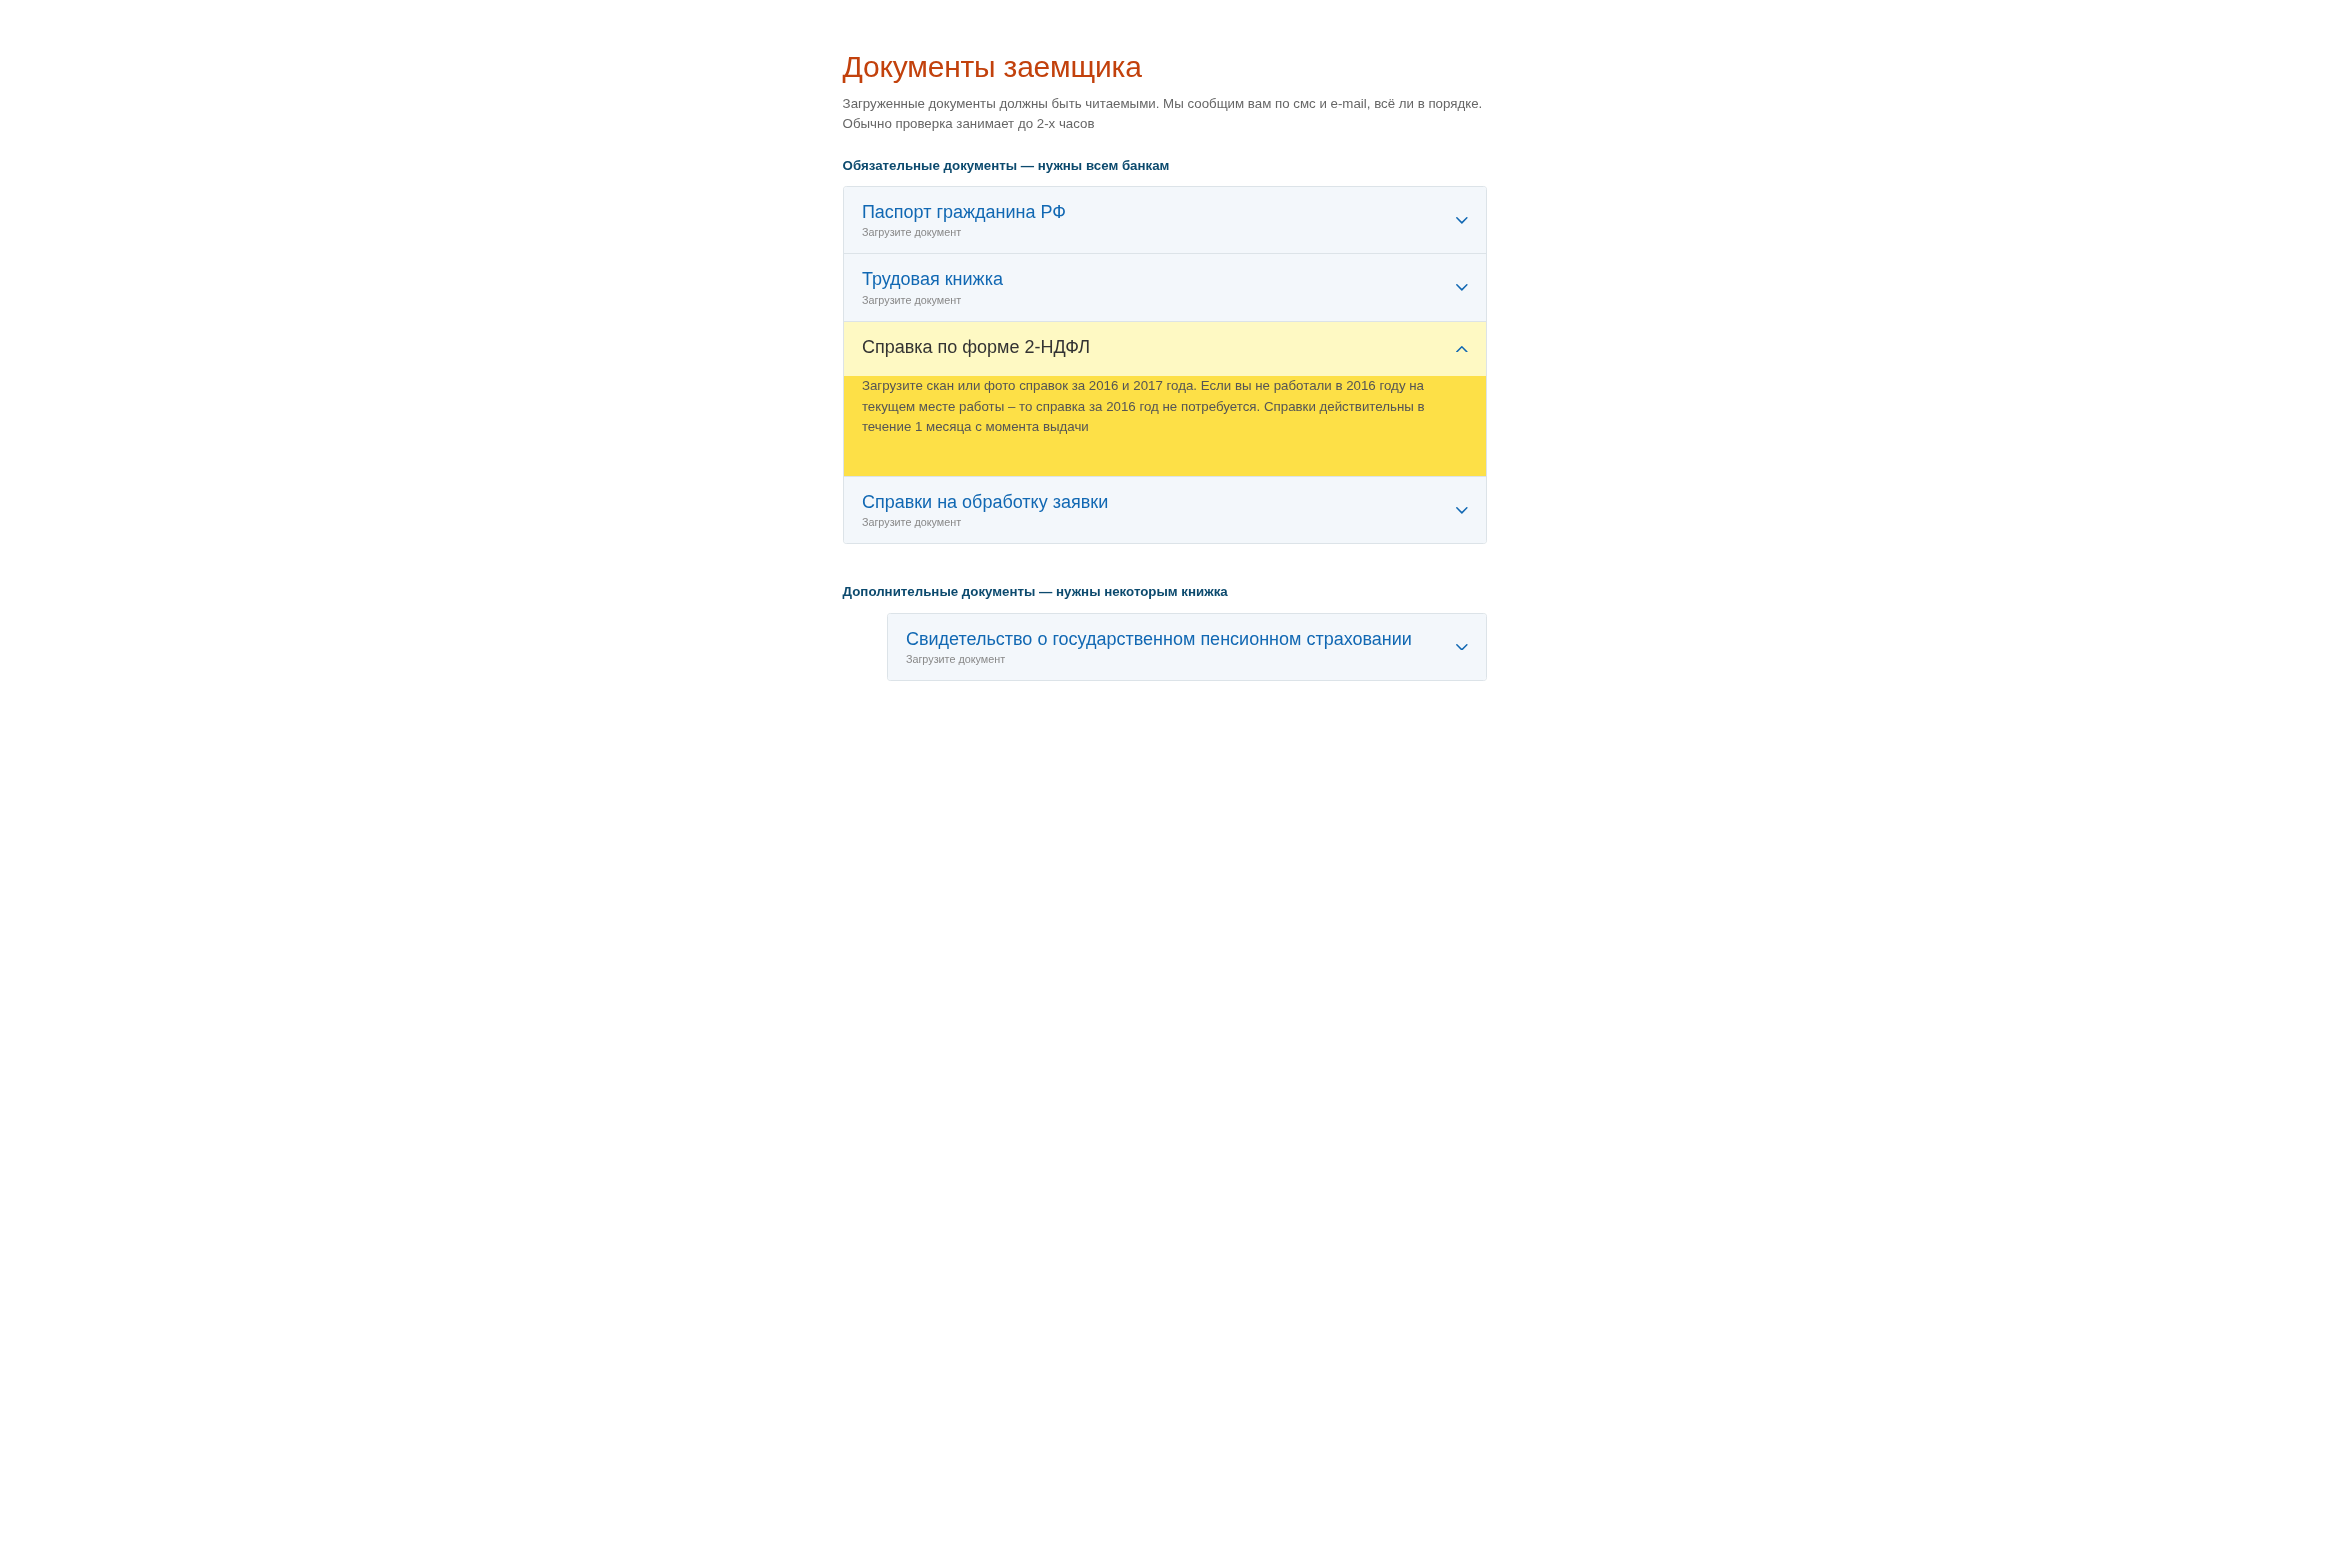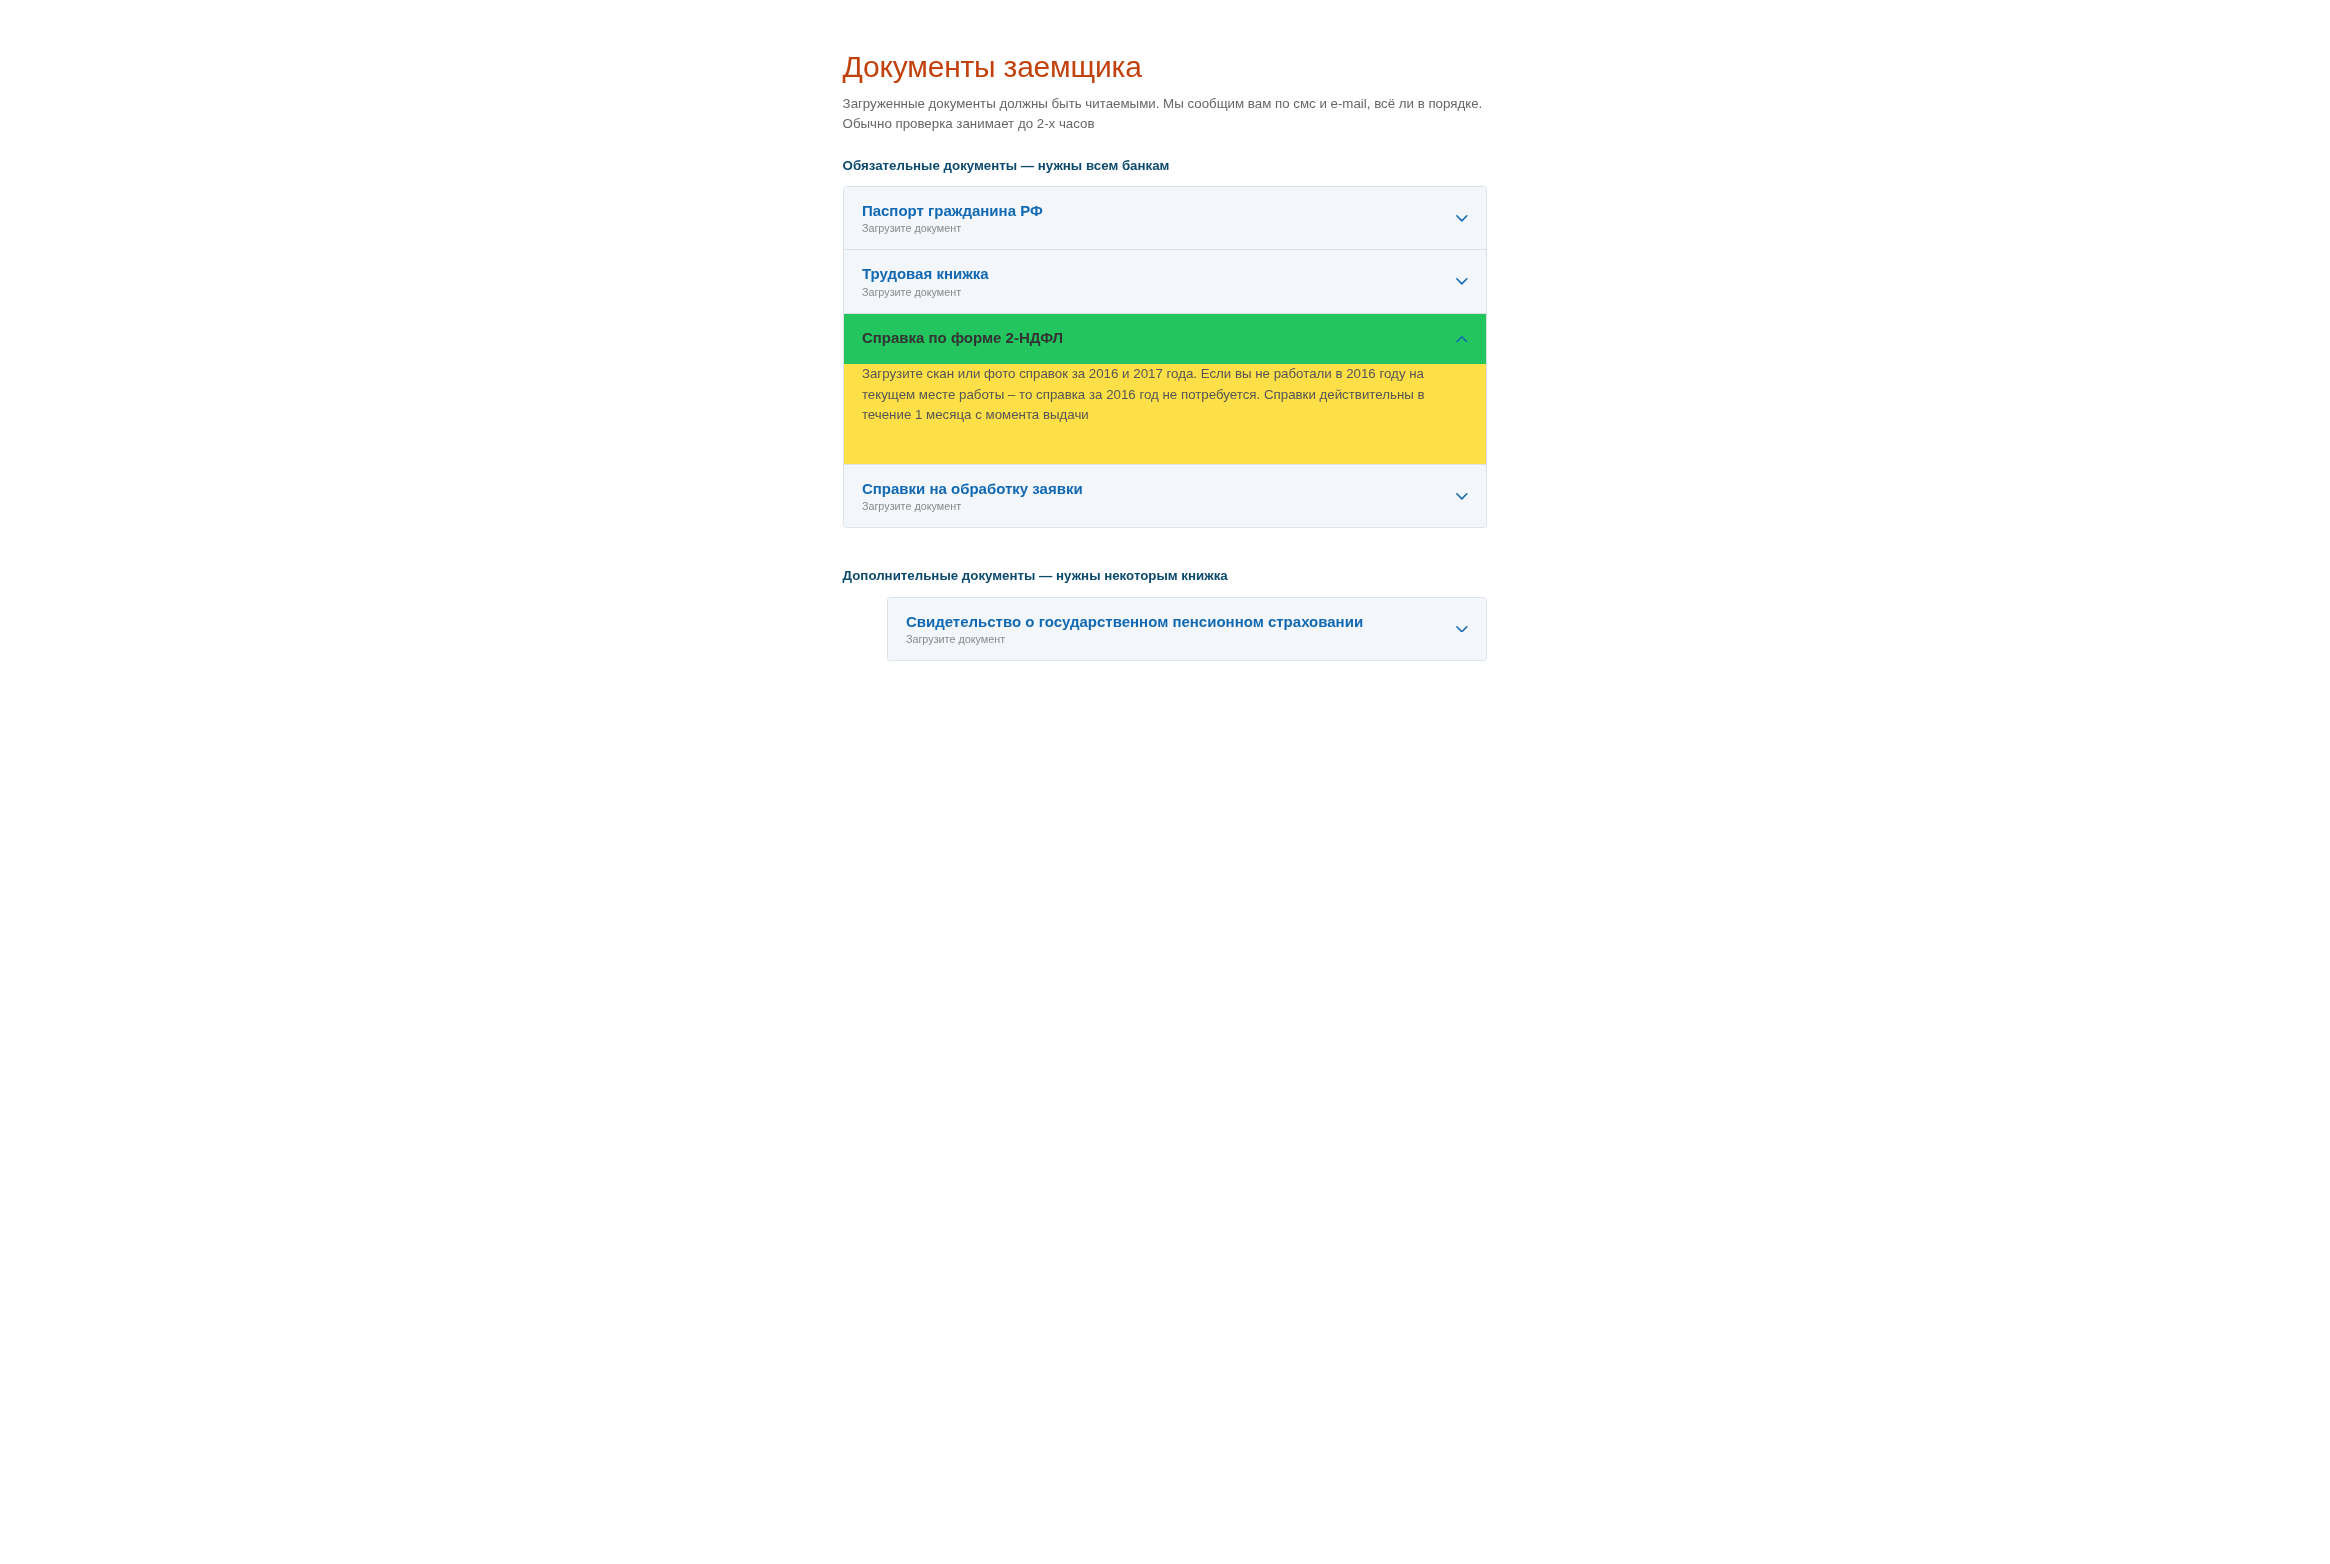--- a/index.html
+++ b/index.html
@@ -53,28 +53,28 @@
       display: flex;
       align-items: center;
       justify-content: space-between;
       padding: 15px 18.3px;
       cursor: pointer;
     }
     .card-collapsed .card-header {
       background: #f3f7fb;
     }
     .card-expanded .card-header {
-      background: #22c55e;
+      background: #fef9c3;
     }
     .card-header-text {
       flex: 1;
     }
     .card-title {
-      font-size: 15px;
-      font-weight: 700;
+      font-size: 18px;
+      font-weight: 400;
       margin-bottom: 3.3px;
     }
     .card-collapsed .card-title {
       color: #1168b3;
     }
     .card-expanded .card-title {
       color: #333333;
     }
     .card-hint {
       font-size: 10.8px;

